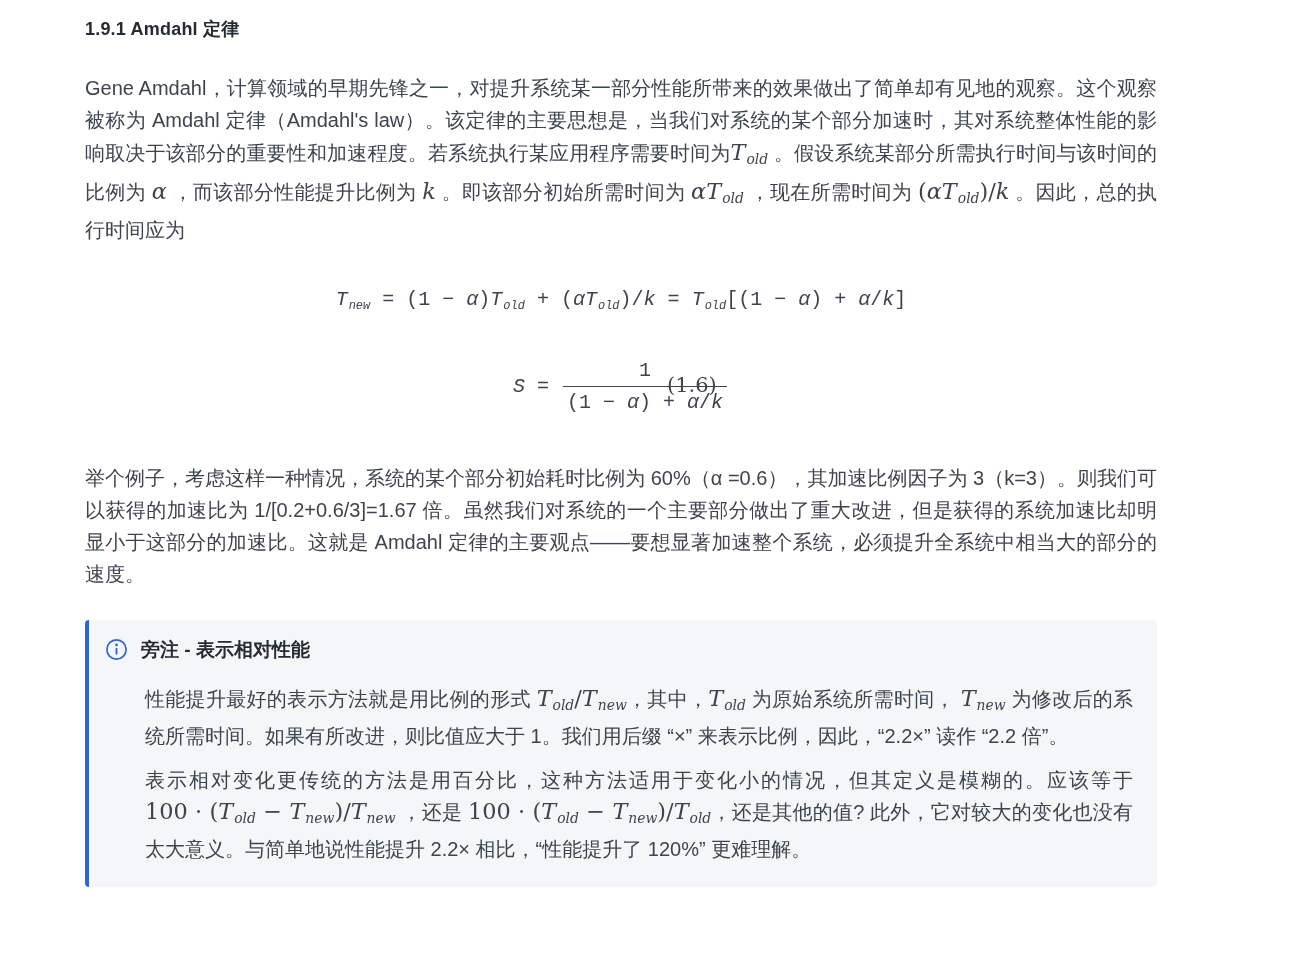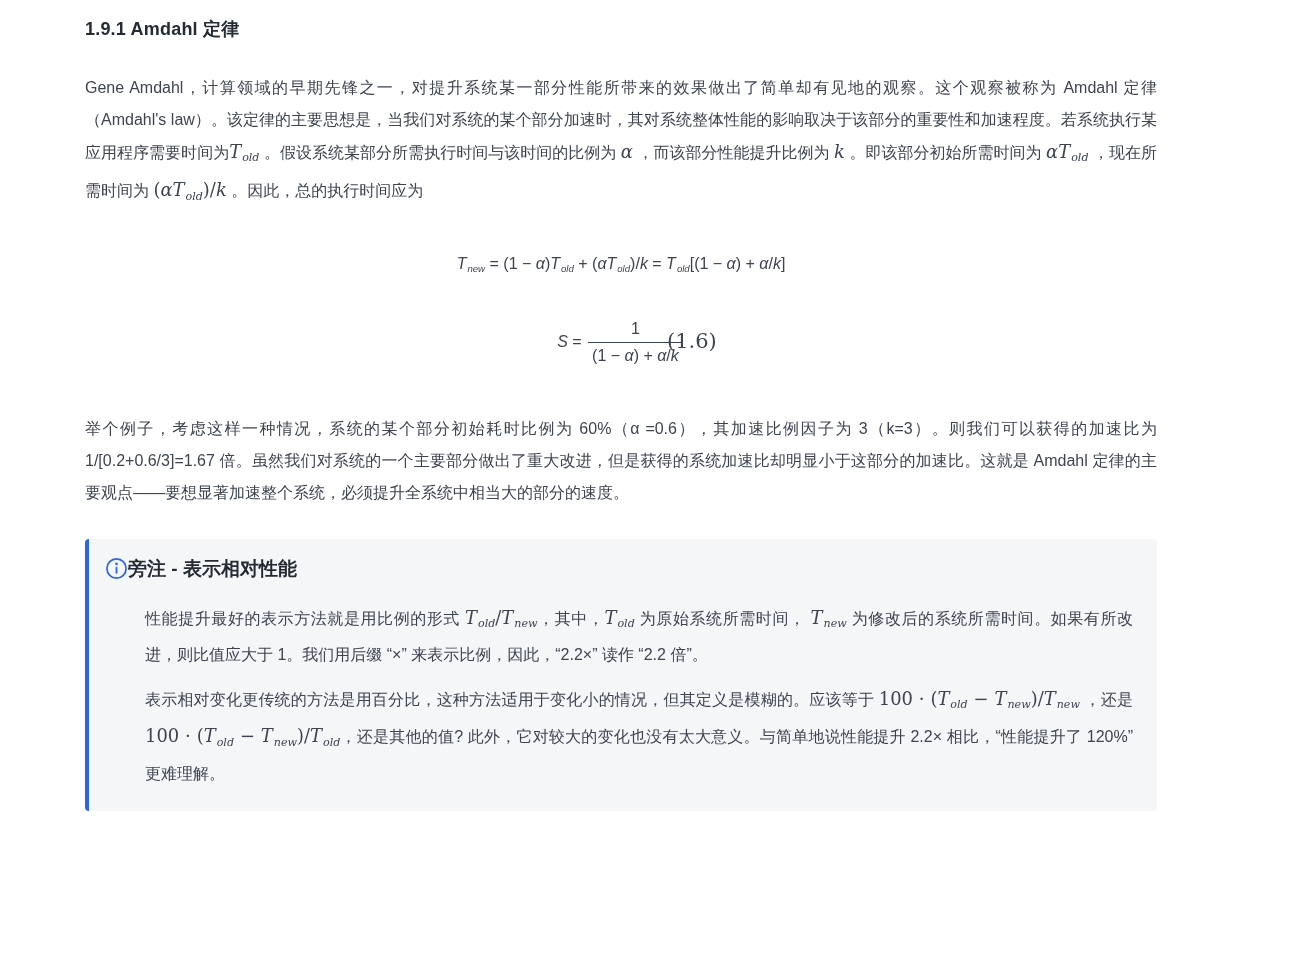--- a/index.html
+++ b/index.html
@@ -9,49 +9,49 @@
   html,body{margin:0;padding:0;}
   body{
     width:1305px;height:959px;overflow:hidden;background:var(--page-bg);
     font-family:"Liberation Sans","DejaVu Sans",sans-serif;color:var(--text);
   }
   main{width:1072px;margin:0 0 0 85px;padding-top:6px;}
   h2{
     font-size:18px;line-height:34px;font-weight:700;color:var(--heading);
     margin:6px 0 26px 0;letter-spacing:0.2px;
   }
-  p.body-par{font-size:16px;line-height:32px;margin:0;text-align:justify;}
+  p.body-par{font-size:20px;line-height:32px;margin:0;text-align:justify;}
   
   .math{font-family:"DejaVu Serif","Liberation Serif",serif;font-size:1.12em;white-space:nowrap;color:inherit;}
   .mi{font-style:italic;}
   .mn{font-style:normal;}
   .msub{font-size:62%;font-style:italic;vertical-align:-0.3em;margin-left:1px;letter-spacing:0;}
   .eq-block{
     text-align:center;margin:42px 0 46px 0;position:relative;
   }
   .eq{
-    font-family:Liberation Sans, sans-serif;font-size:16px;color:var(--text);
+    font-family:Liberation Mono, monospace;font-size:20px;color:var(--text);
     display:inline-block;
   }
   .eq .msub{font-size:60%;}
   .eq-block.eq2{margin:40px 0 48px 0;}
   .frac{display:inline-block;text-align:center;vertical-align:middle;margin:0 2px;}
   .frac .num{display:block;padding:0 4px 4px 4px;}
   .frac .den{display:block;border-top:1px solid currentColor;padding:4px 4px 0 4px;text-align:center;}
   .eq-label{
     position:absolute;left:50%;margin-left:46px;top:50%;transform:translateY(-54%);
     font-family:"DejaVu Serif","Liberation Serif",serif;font-size:21px;color:var(--text);
   }
   
   .callout{
     margin-top:30px;background:var(--callout-bg);
     border-left:4px solid var(--accent-blue);border-radius:4px;
     padding:17px 24px 22px 16px;
   }
-  .callout-header{display:flex;align-items:center;}
+  .callout-header{display:flex;align-items:center;gap:13px;}
   .callout-icon{color:var(--accent-blue);display:inline-flex;}
   .callout-icon svg{width:23px;height:23px;display:block;}
   .callout-title{font-size:19px;font-weight:700;color:var(--heading);}
   .callout-body{padding-left:40px;margin-top:20px;}
   .callout-body p.body-par{margin:0 0 13px 0;line-height:31px;}
   .callout-body p.body-par:last-child{margin-bottom:0;}
 </style>
 </head>
 <body>
 

